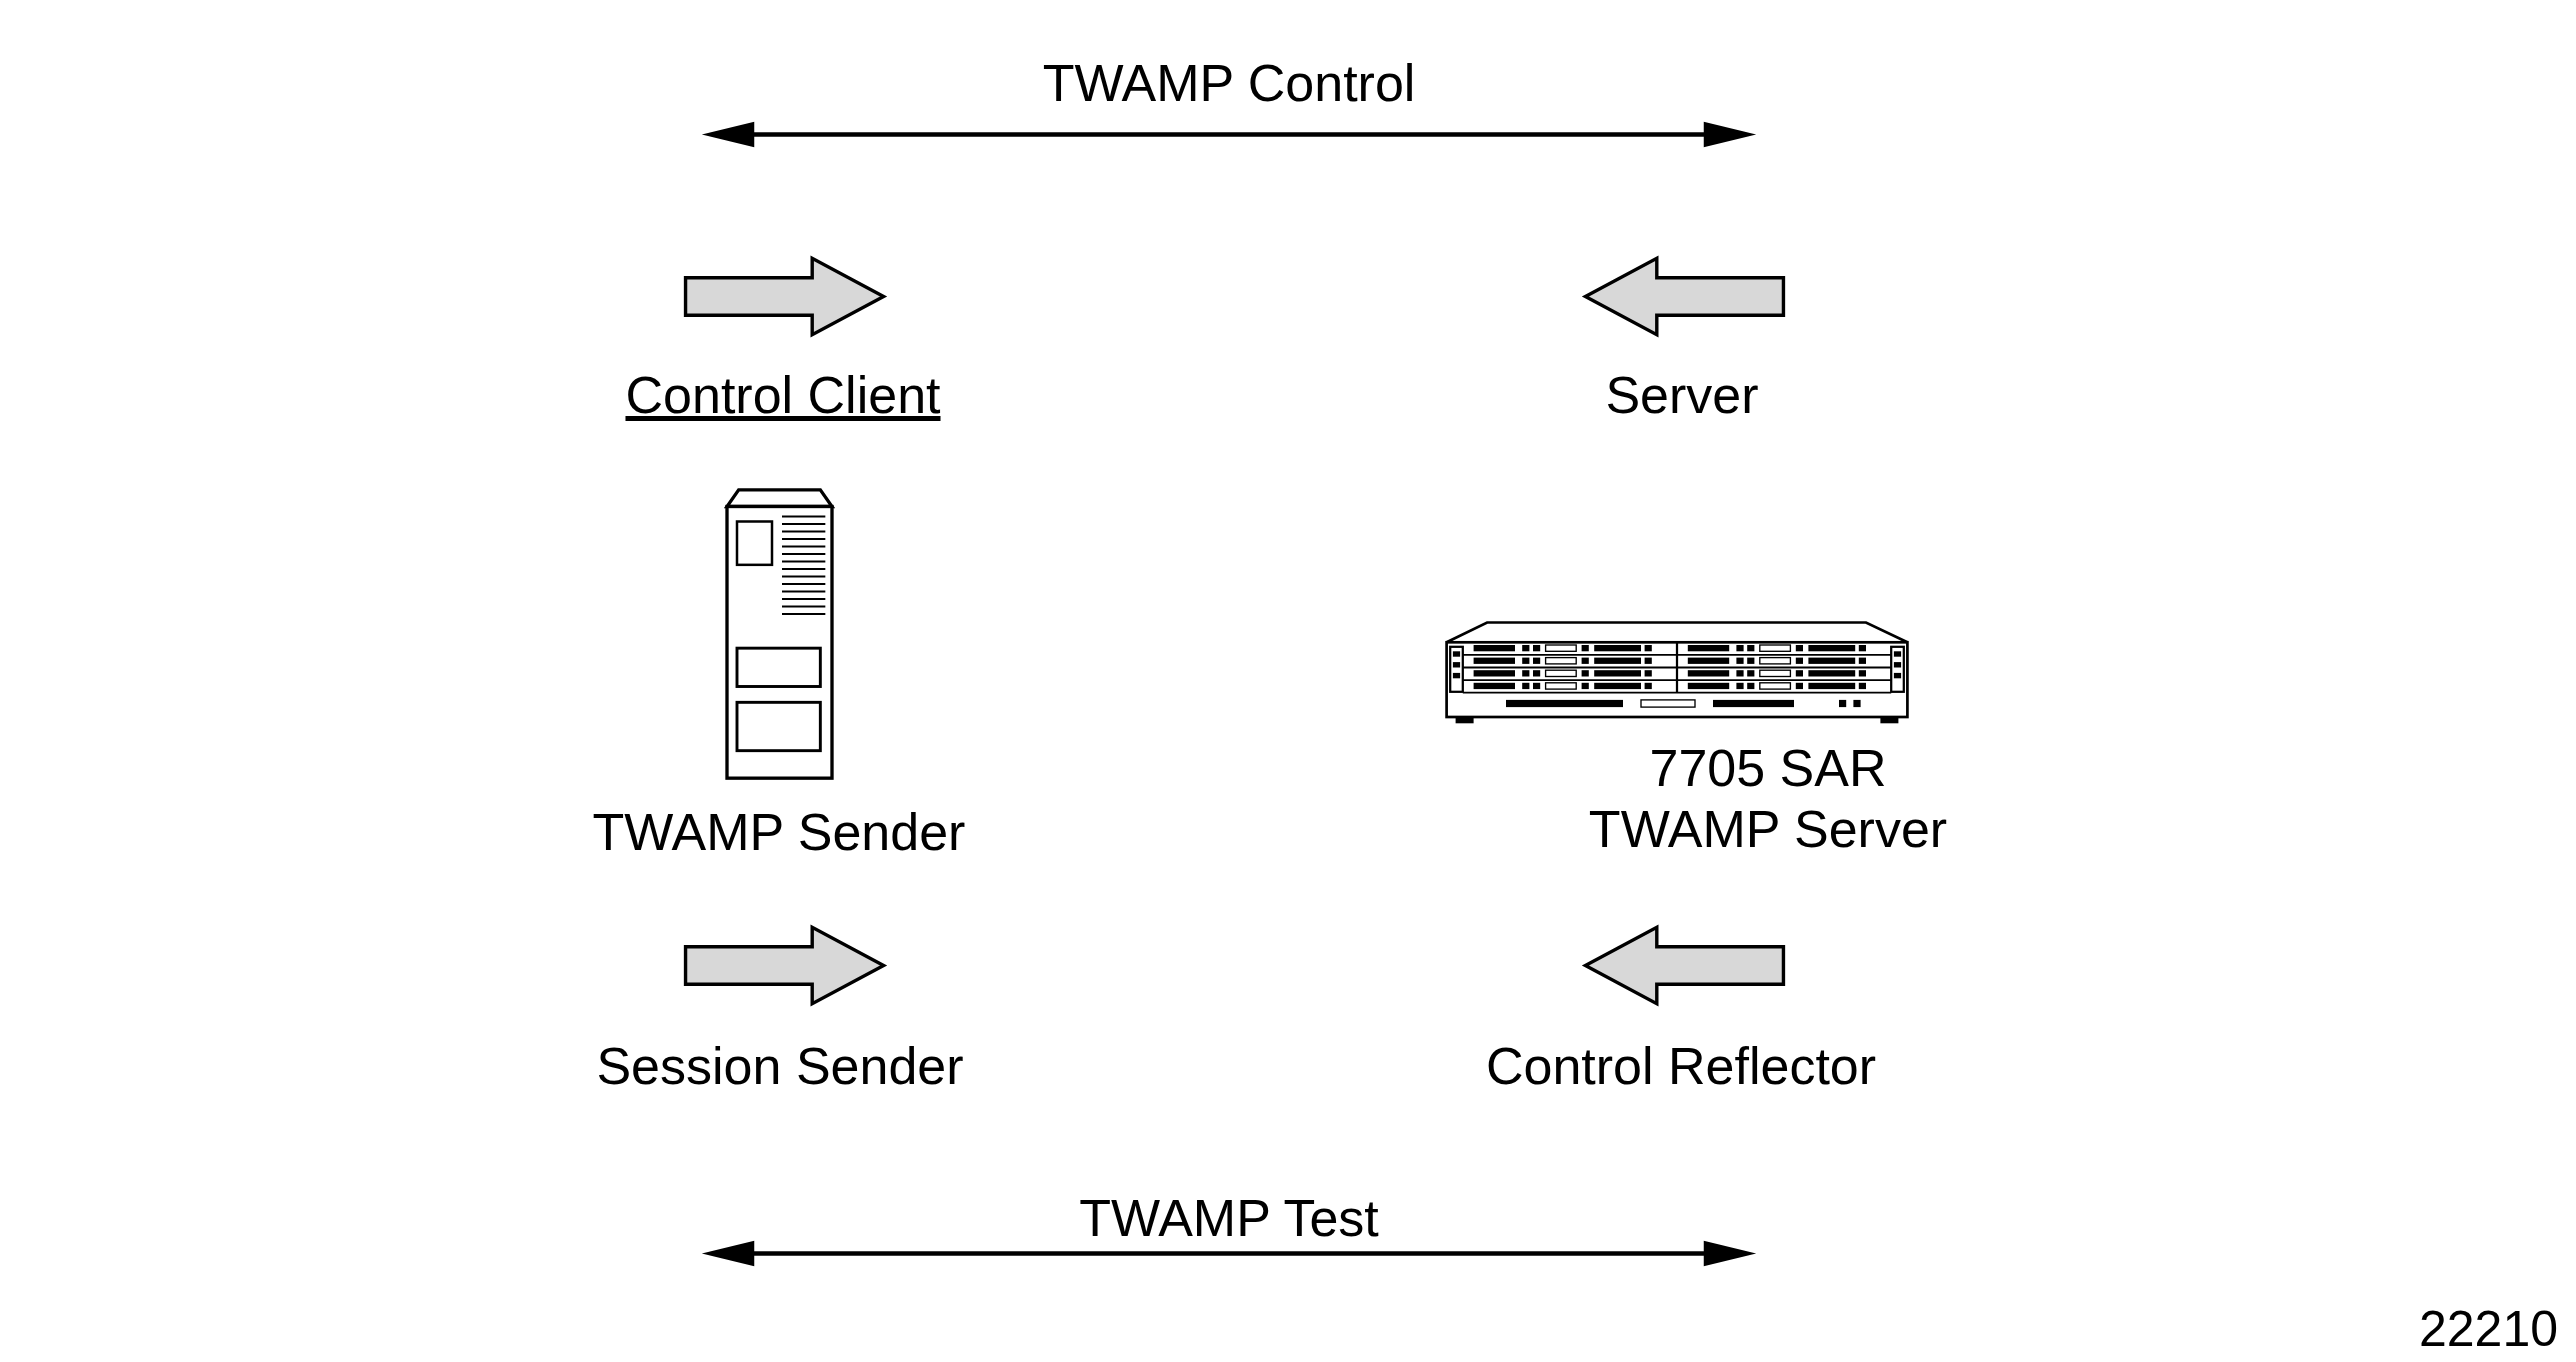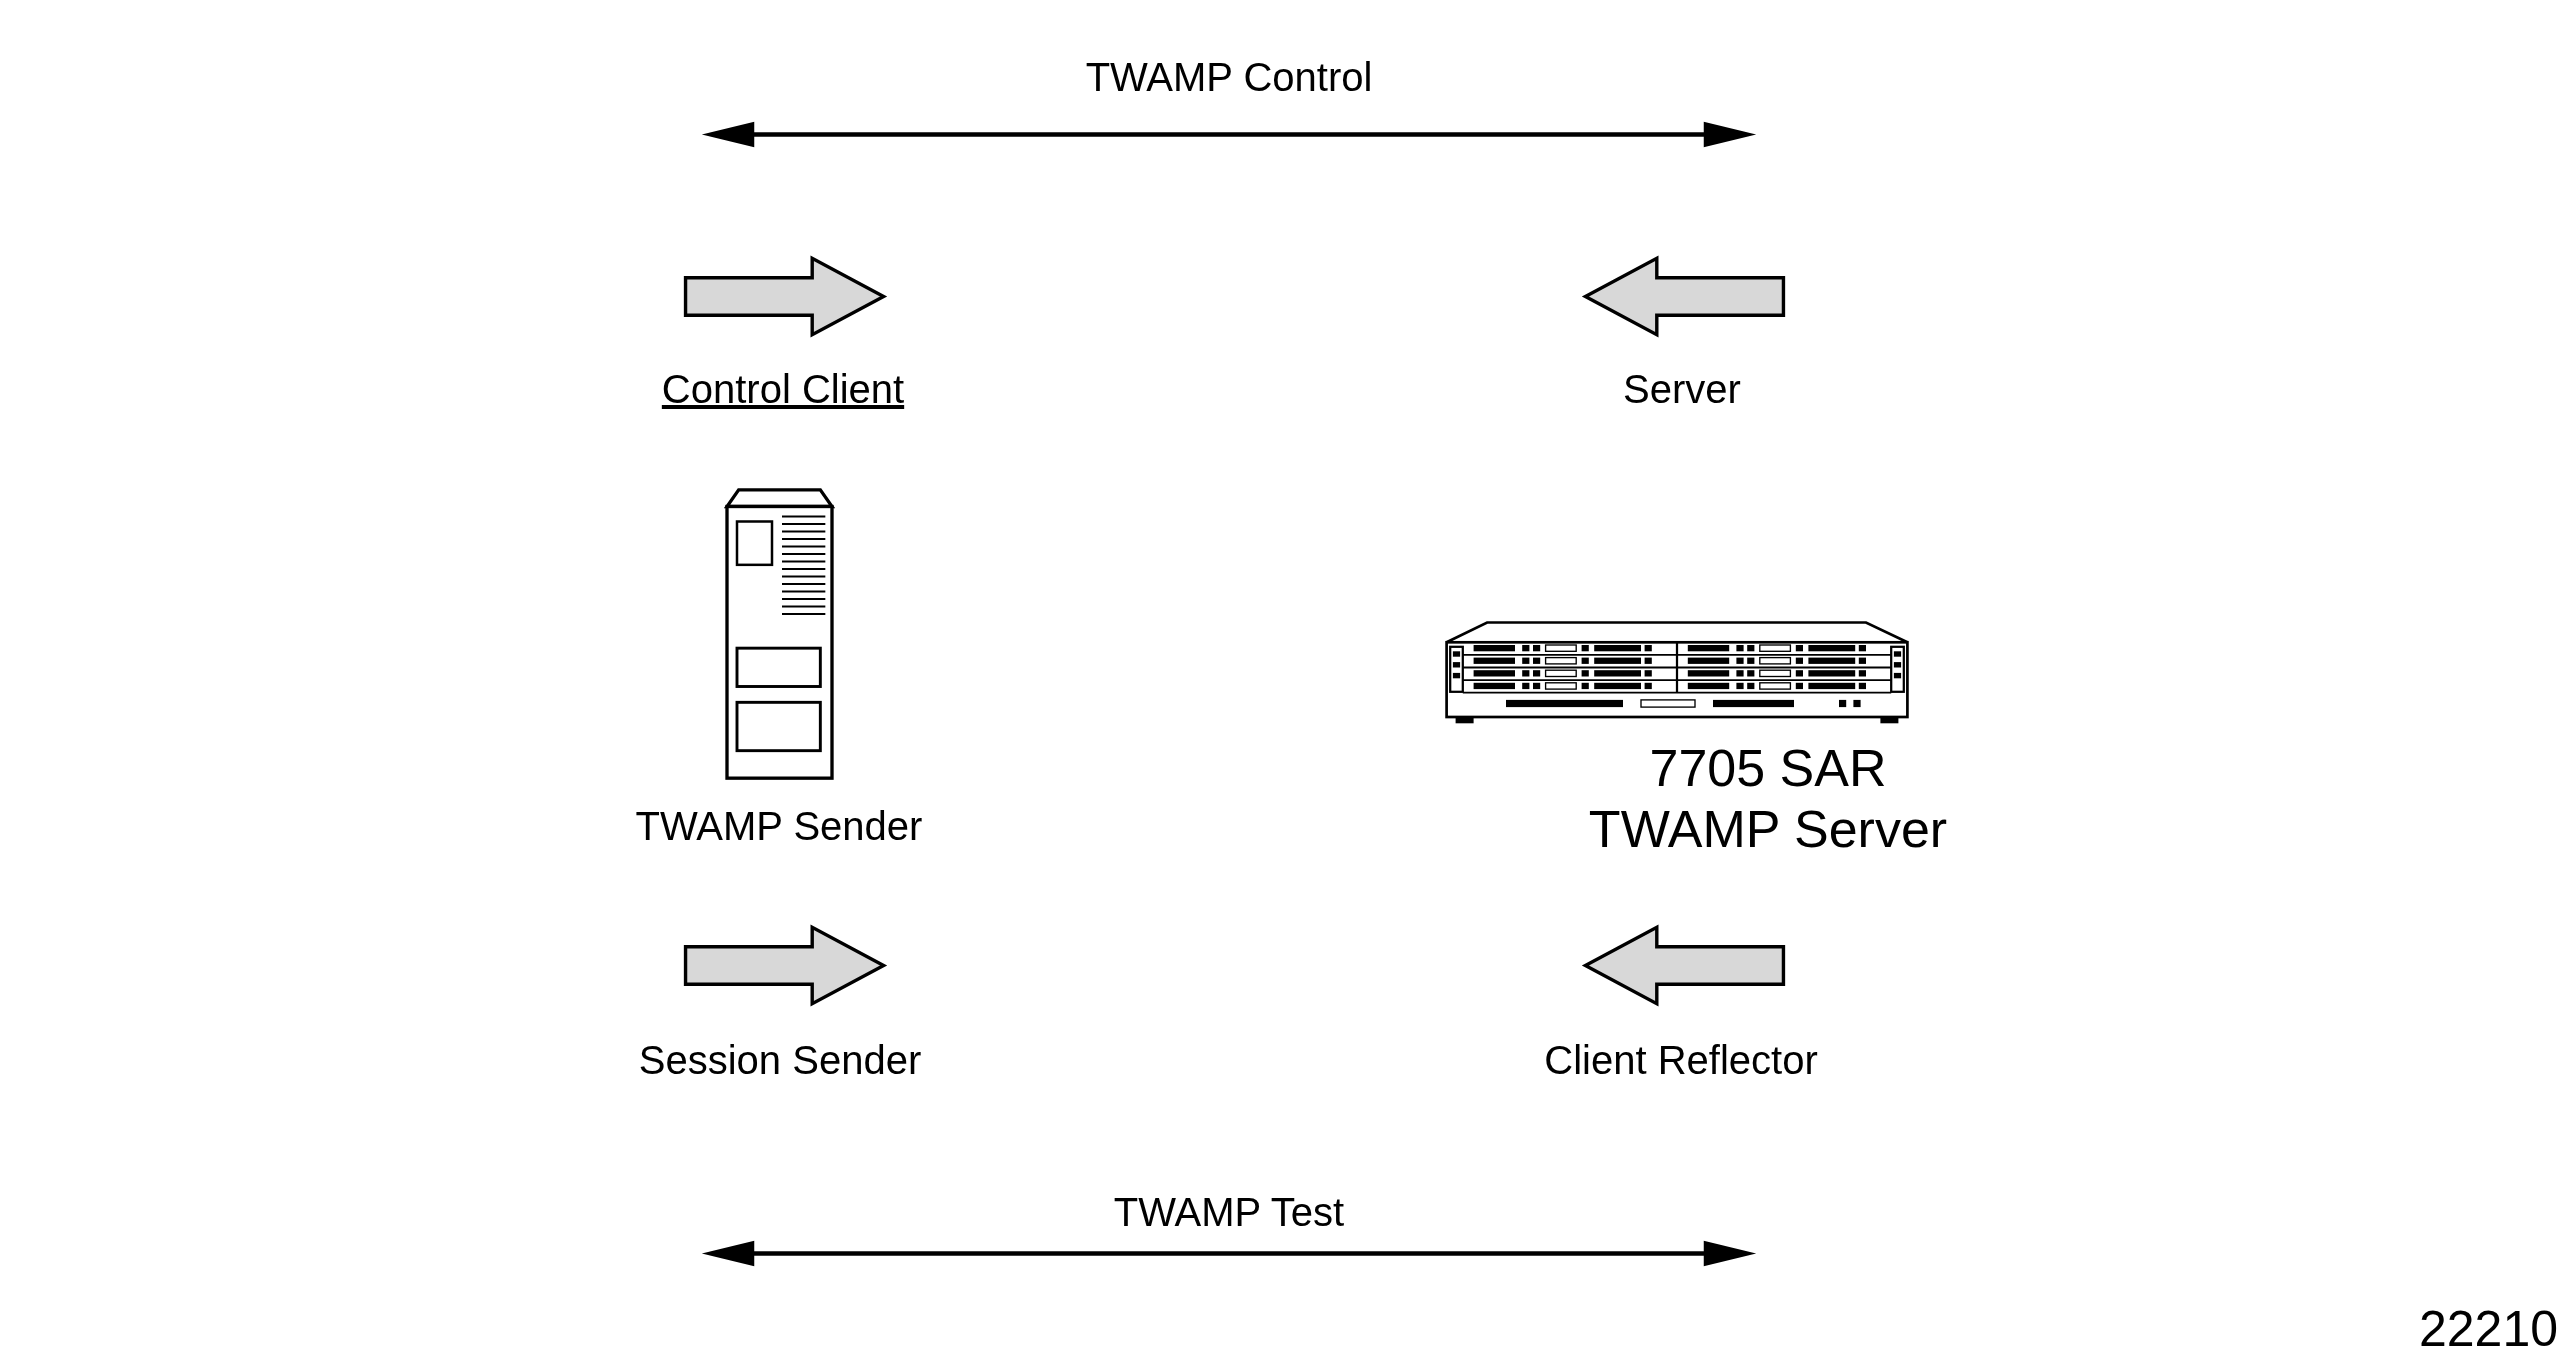--- a/index.html
+++ b/index.html
@@ -11,21 +11,21 @@
     width: 2576px;
     height: 1362px;
     background: var(--background, #ffffff);
     overflow: hidden;
   }
 
   .abs { position: absolute; }
 
   .label {
     position: absolute;
-    font-size: 40px;
+    font-size: 52px;
     line-height: 1.15;
     color: var(--line, #000);
     white-space: nowrap;
     transform: translateX(-50%);
   }
 
   .label-stack {
     position: absolute;
     transform: translateX(-50%);
     text-align: center;
@@ -156,21 +156,21 @@
   </div>
 
   <svg class="abs block-arrow" style="left:682px; top:923px;" width="206" height="85" viewBox="0 0 240 100">
     <polygon points="3,28 152,28 152,5 236,50 152,95 152,72 3,72"></polygon>
   </svg>
   <div class="label" style="left:780px; top:1037px;">Session Sender</div>
 
   <svg class="abs block-arrow" style="left:1581px; top:923px;" width="206" height="85" viewBox="0 0 240 100">
     <polygon points="237,28 88,28 88,5 4,50 88,95 88,72 237,72"></polygon>
   </svg>
-  <div class="label" style="left:1681px; top:1037px;">Client Reflector</div>
+  <div class="label" style="left:1681px; top:1037px;">Control Reflector</div>
 
   <div class="label" style="left:1229px; top:1189px;">TWAMP Test</div>
 
   <svg class="abs span-arrow" style="left:700px; top:1237px;" width="1058" height="33" viewBox="0 0 1170 36">
     <line x1="52" y1="18" x2="1118" y2="18"></line>
     <polygon points="2,18 60,4 60,32"></polygon>
     <polygon points="1168,18 1110,4 1110,32"></polygon>
   </svg>
 
   <div class="fig-number" style="right:18px; top:1300px;">22210</div>

